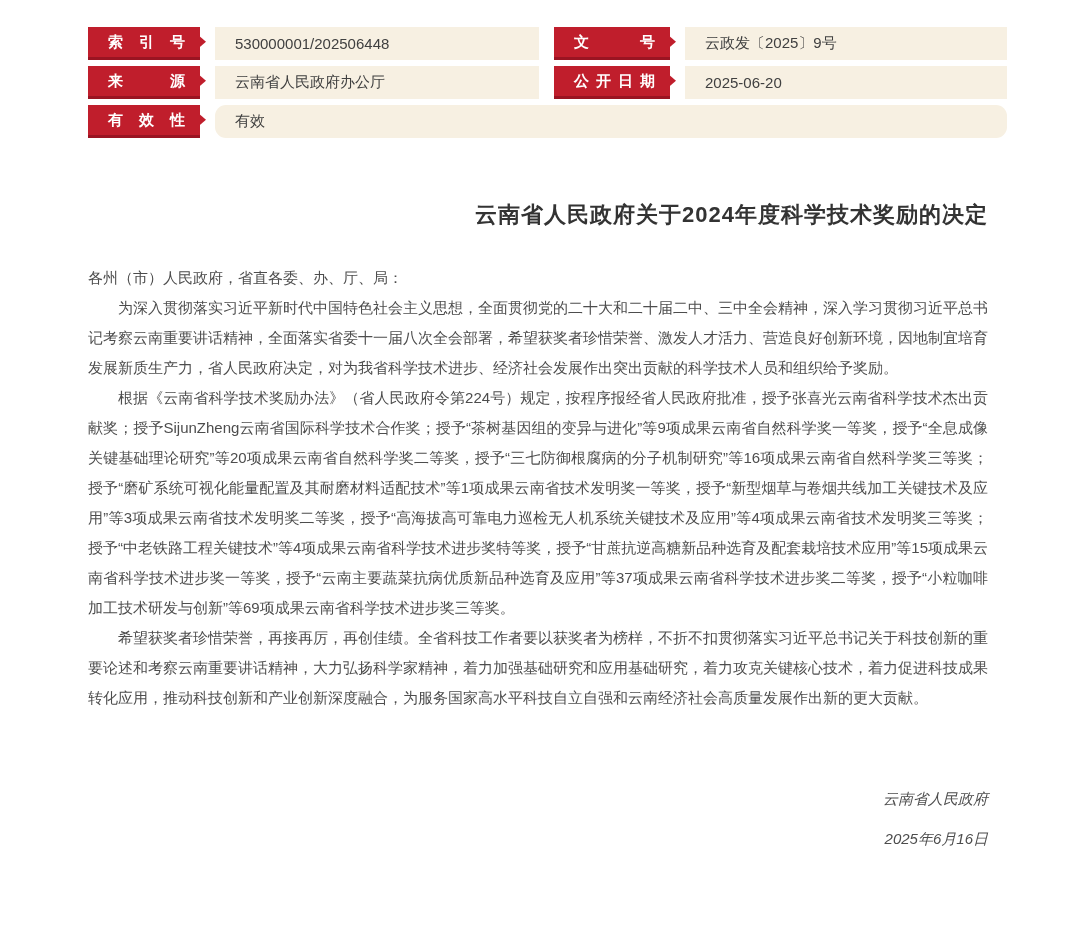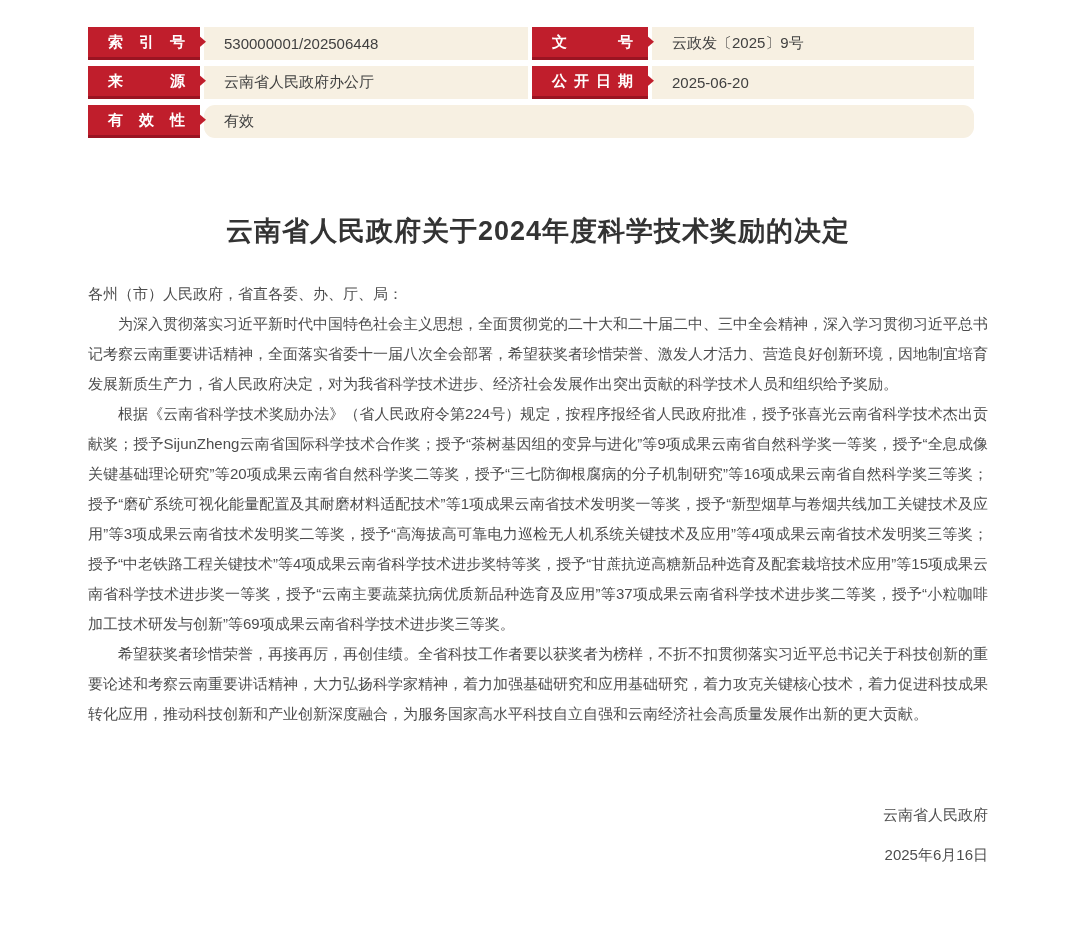--- a/index.html
+++ b/index.html
@@ -12,21 +12,21 @@
   }
   *{margin:0;padding:0;box-sizing:border-box;}
   html,body{width:1075px;height:936px;background:#ffffff;overflow:hidden;}
   body{font-family:"Liberation Sans","DejaVu Sans",sans-serif;color:var(--body-text);}
 
   .meta-table{
     position:absolute;left:88px;top:27px;width:886px;
     display:grid;
     grid-template-columns:112px 324px 116px 322px;
     grid-auto-rows:33px;
-    gap:6px 4px;
+    gap:6px 15px;
     font-size:15px;
   }
   .meta-label{
     position:relative;
     background:var(--red);
     border-bottom:3px solid var(--red-dark);
     color:#ffffff;
     font-weight:bold;
     display:flex;align-items:center;
     padding:0 14px 0 20px;
@@ -52,31 +52,31 @@
     padding:0 14px 0 20px;
     white-space:nowrap;
   }
   .meta-value.span-rest{grid-column:2 / 5;border-radius:11px;}
 
   .doc{
     position:absolute;left:88px;top:196px;width:900px;
     font-size:15px;line-height:30px;
   }
   .doc-title{
-    font-size:27px;line-height:38px;
+    font-size:22px;line-height:38px;
     font-weight:bold;color:var(--title-text);
-    text-align:center;letter-spacing:1px;
-    margin:16px 0 29px 0;
+    text-align:right;letter-spacing:1px;
+    margin:0 0 29px 0;
   }
   .doc p{margin:0;text-align:justify;}
   .para{text-indent:2em;}
   .salutation{text-indent:0;}
   .attachment{text-indent:2em;margin-top:34px !important;}
   .signature{margin-top:66px;text-align:right;line-height:40px;}
-  .signature p{text-align:right;}
+  .signature p{text-align:right;font-style:italic;}
 </style>
 </head>
 <body>
 
 <div class="page">
 
   <div class="meta-table">
 
     <div class="meta-label">
       <span class="lbl">索引号</span>

